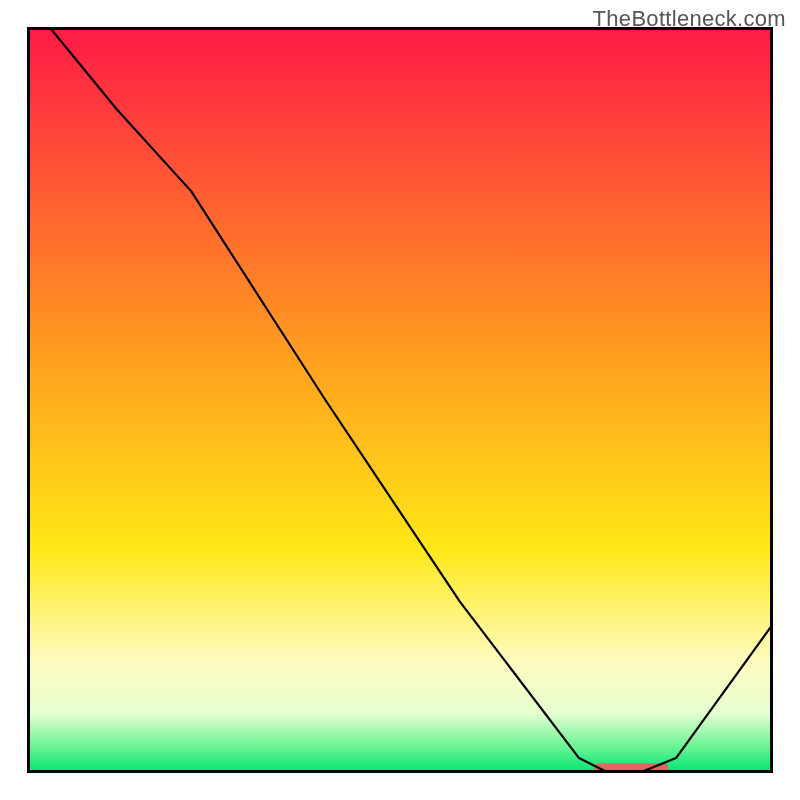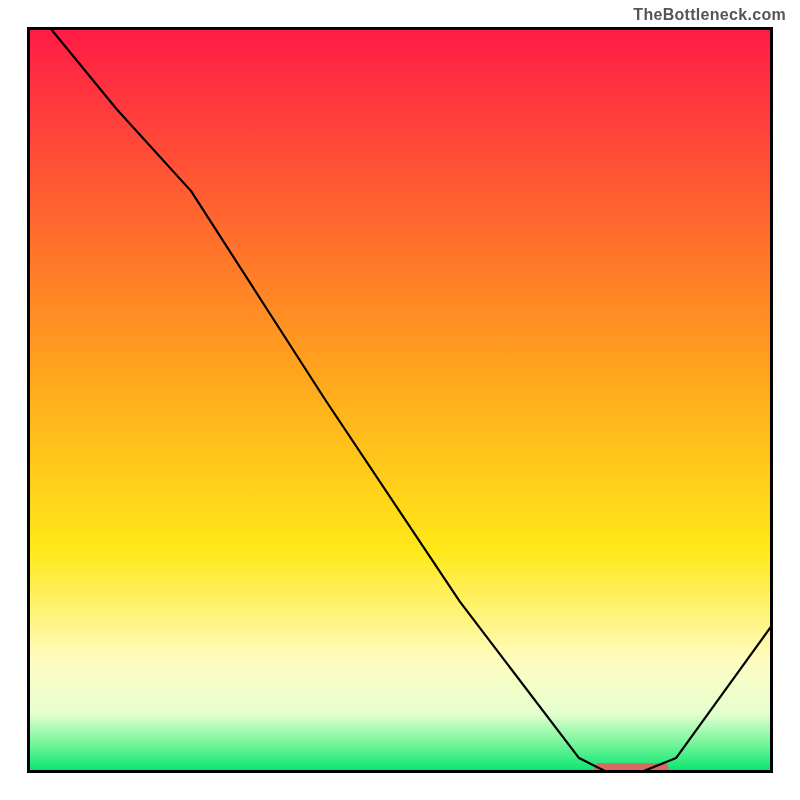--- a/index.html
+++ b/index.html
@@ -13,22 +13,22 @@
   }
   .frame {
     position: relative;
     width: 800px;
     height: 800px;
   }
   .watermark {
     position: absolute;
     top: 6px;
     right: 14px;
-    font-size: 16px;
-    font-weight: 700;
+    font-size: 22px;
+    font-weight: 400;
     color: #555555;
     letter-spacing: 0.3px;
   }
   .plot-wrap {
     position: absolute;
     left: 27px;
     top: 27px;
     width: 746px;
     height: 746px;
   }

